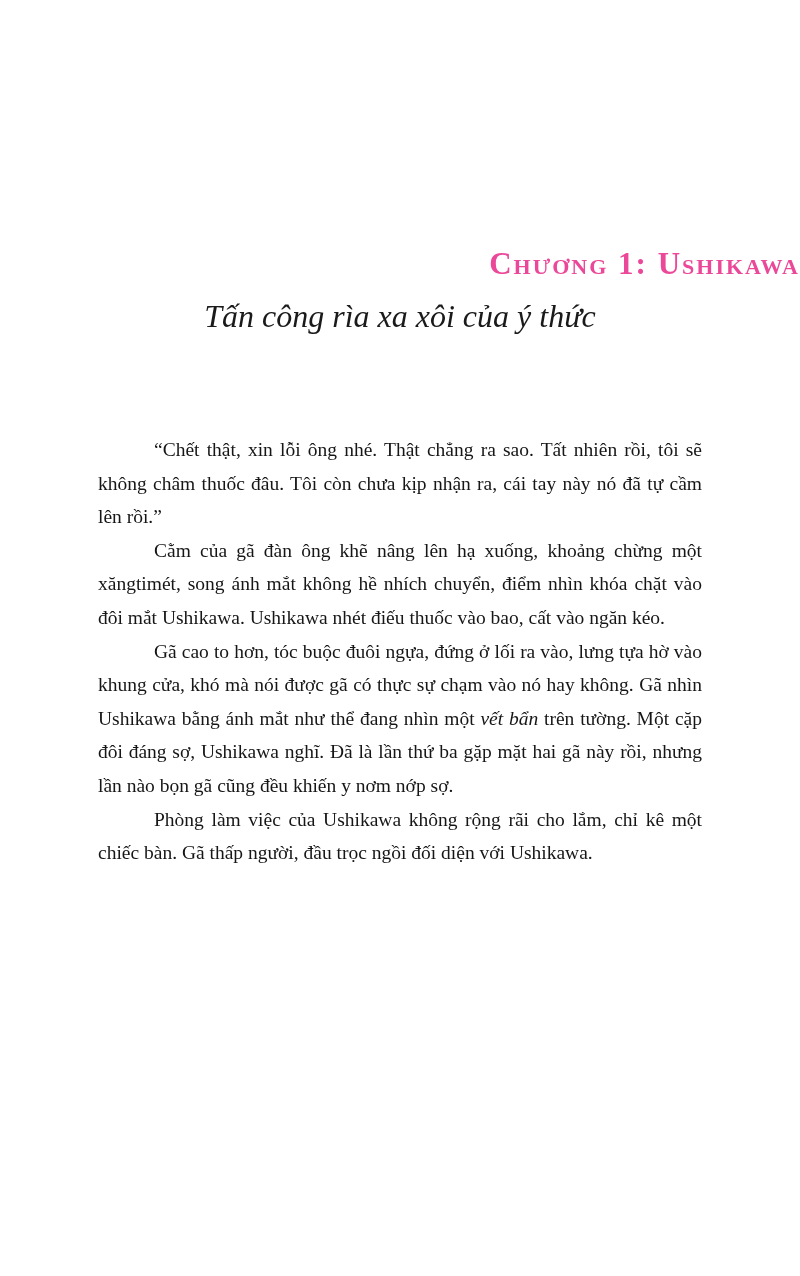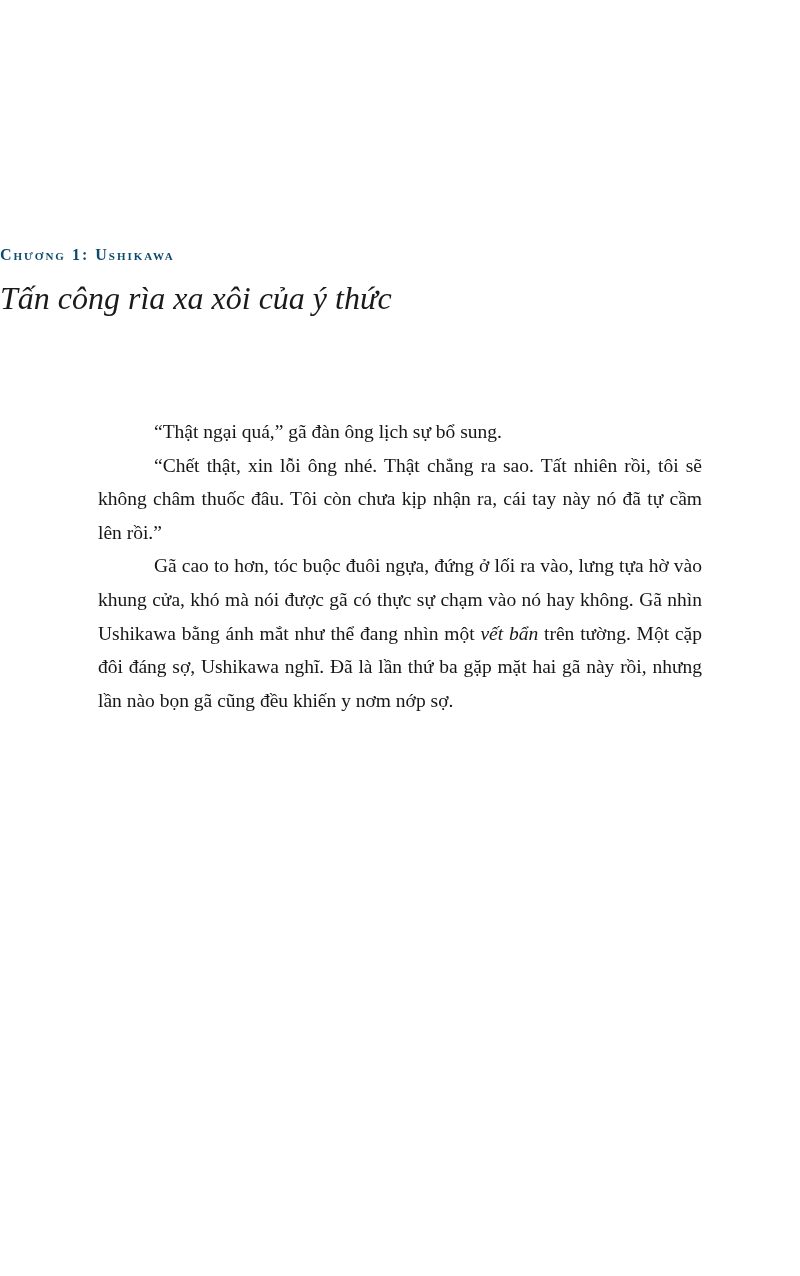--- a/index.html
+++ b/index.html
@@ -15,29 +15,30 @@
     overflow: hidden;
   }
   .page {
     box-sizing: border-box;
     width: 800px;
     height: 1276px;
     padding-top: 246px;
   }
   .chapter-heading {
     margin: 0;
-    text-align: left;
+    text-align: right;
     font-variant: small-caps;
     font-weight: 600;
-    font-size: 16px;
+    font-size: 31px;
     letter-spacing: 2px;
-    color: #0c4a6e;
+    color: #ec4899;
   }
   .chapter-subtitle {
     margin: 16px 0 0 0;
+    text-align: center;
     font-style: italic;
     font-weight: 400;
     font-size: 32px;
     color: #1a1a1a;
   }
   .body-text {
     width: 604px;
     margin: 98px auto 0 auto;
     font-size: 19.5px;
     line-height: 33.6px;
@@ -74,23 +75,24 @@
 <div class="page">
 
   <h1 class="chapter-heading">Chương 1: Ushikawa</h1>
 
   <h2 class="chapter-subtitle">Tấn công rìa xa xôi của ý thức</h2>
 
   <div class="body-text">
 
 
 
-    <p class="para indent">“Thật ngại quá,” gã đàn ông lịch sự bổ sung.</p>
 
 
     <p class="para indent">“Chết thật, xin lỗi ông nhé. Thật chẳng ra sao. Tất nhiên rồi, tôi sẽ không châm thuốc đâu. Tôi còn chưa kịp nhận ra, cái tay này nó đã tự cầm lên rồi.”</p>
 
+    <p class="para indent">Cằm của gã đàn ông khẽ nâng lên hạ xuống, khoảng chừng một xăngtimét, song ánh mắt không hề nhích chuyển, điểm nhìn khóa chặt vào đôi mắt Ushikawa. Ushikawa nhét điếu thuốc vào bao, cất vào ngăn kéo.</p>
 
     <p class="para indent"><span>Gã cao to hơn, tóc buộc đuôi ngựa, đứng ở lối ra vào, lưng tựa hờ vào khung cửa, khó mà nói được gã có thực sự chạm vào nó hay không. Gã nhìn Ushikawa bằng ánh mắt như thể đang nhìn một </span><em>vết bẩn</em><span> trên tường. Một cặp đôi đáng sợ, Ushikawa nghĩ. Đã là lần thứ ba gặp mặt hai gã này rồi, nhưng lần nào bọn gã cũng đều khiến y nơm nớp sợ.</span></p>
 
+    <p class="para indent">Phòng làm việc của Ushikawa không rộng rãi cho lắm, chỉ kê một chiếc bàn. Gã thấp người, đầu trọc ngồi đối diện với Ushikawa.</p>
 
   </div>
 </div>
 
 </body></html>

